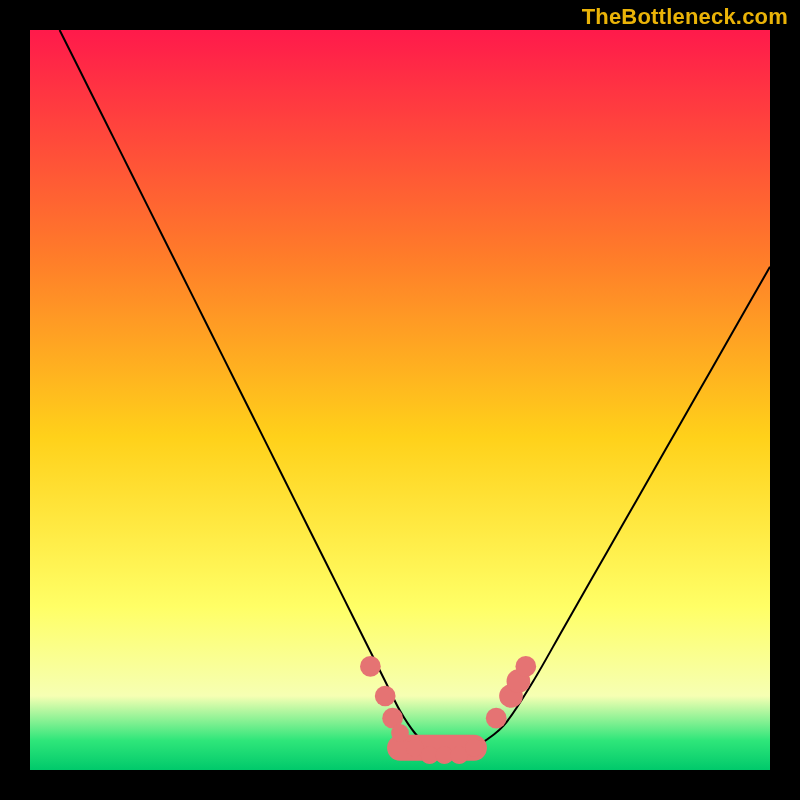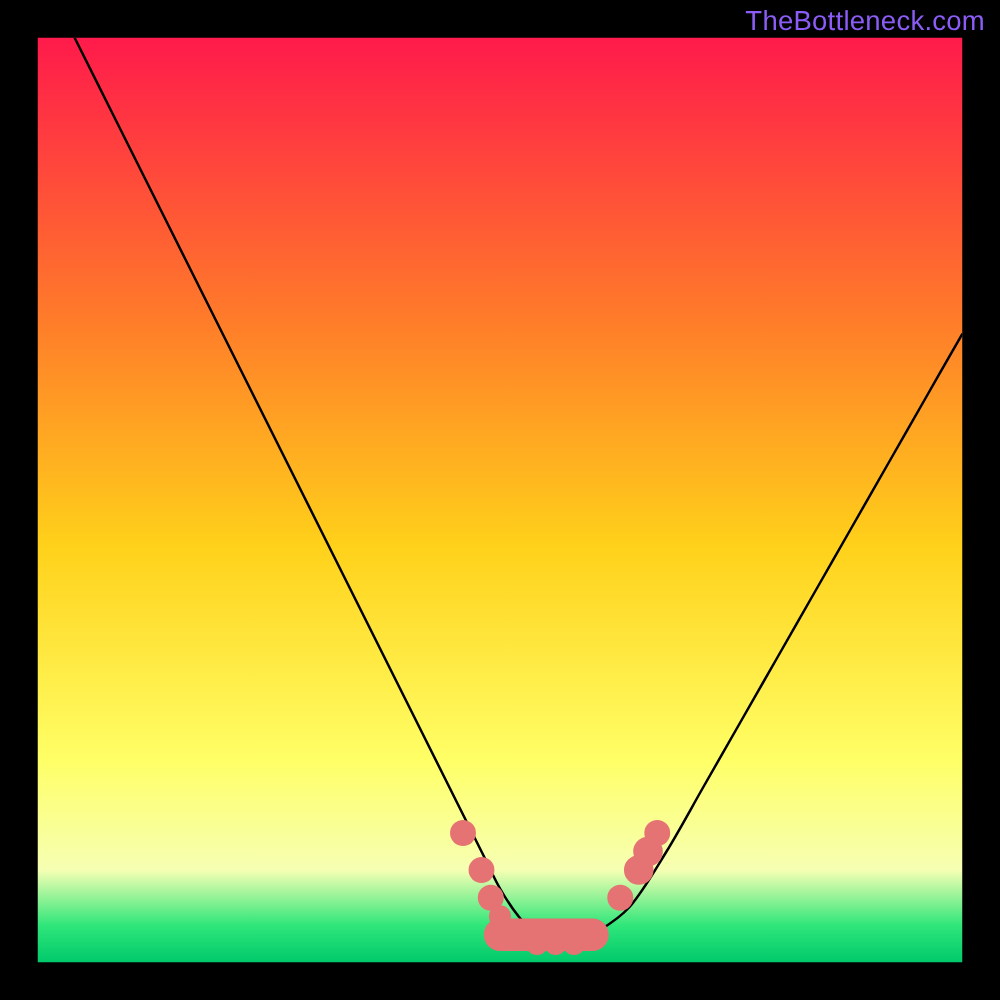--- a/index.html
+++ b/index.html
@@ -16,23 +16,23 @@
     left: 0;
     top: 0;
     width: 800px;
     height: 800px;
     background: #000;
   }
   .watermark {
     position: absolute;
     top: 4px;
     right: 12px;
-    color: #8b5cf6;
+    color: #eab308;
     font-size: 22px;
-    font-weight: 400;
+    font-weight: 700;
     letter-spacing: 0.2px;
     z-index: 10;
   }
   .plot-wrap {
     position: absolute;
     left: 30px;
     top: 30px;
     width: 740px;
     height: 740px;
   }

